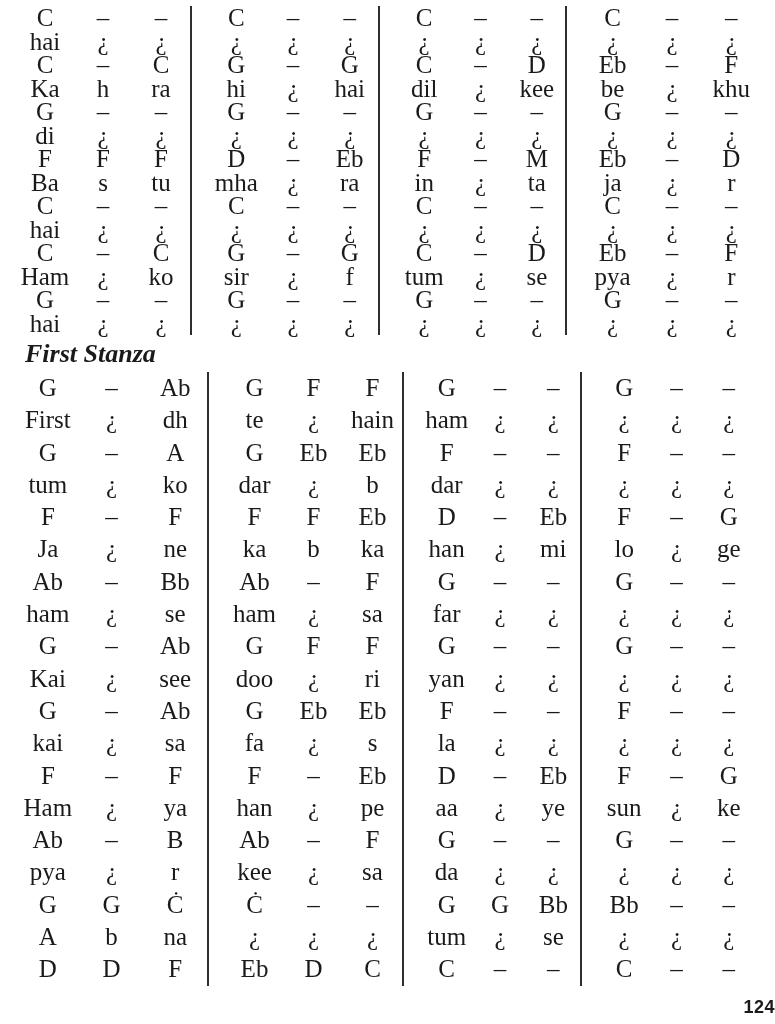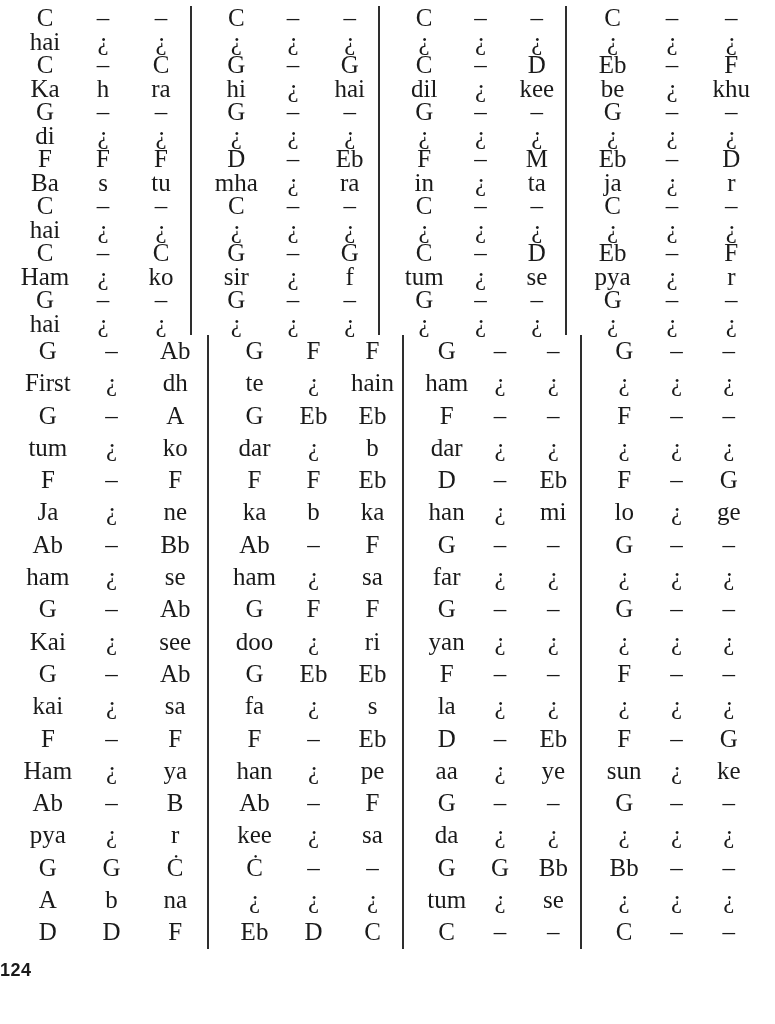--- a/index.html
+++ b/index.html
@@ -34,21 +34,21 @@
   .sec2 .g3{width:175px;}
   .stanza-heading{
     font-style:italic;
     font-weight:bold;
     font-size:26px;
     line-height:30px;
     margin:4px 0 3px 25px;
   }
   .page-number{
     margin-top:11px;
-    text-align:left;
+    text-align:right;
     font-family:"Liberation Sans", sans-serif;
     font-weight:bold;
     font-size:18px;
     letter-spacing:0.5px;
   }
 </style>
 </head>
 <body>
 
 <div class="page">
@@ -355,20 +355,21 @@
           <span class="cell">¿</span>
           <span class="cell">¿</span>
         </div>
         <div class="grp g3 bl">
           <span class="cell">¿</span>
           <span class="cell">¿</span>
           <span class="cell">¿</span>
         </div>
       </div>
     </div>
+  <div class="stanza-heading">First Stanza</div>
   <div class="grid sec2">
       <div class="row">
         <div class="grp g0">
           <span class="cell">G</span>
           <span class="cell">–</span>
           <span class="cell">Ab</span>
         </div>
         <div class="grp g1 bl">
           <span class="cell">G</span>
           <span class="cell">F</span>

